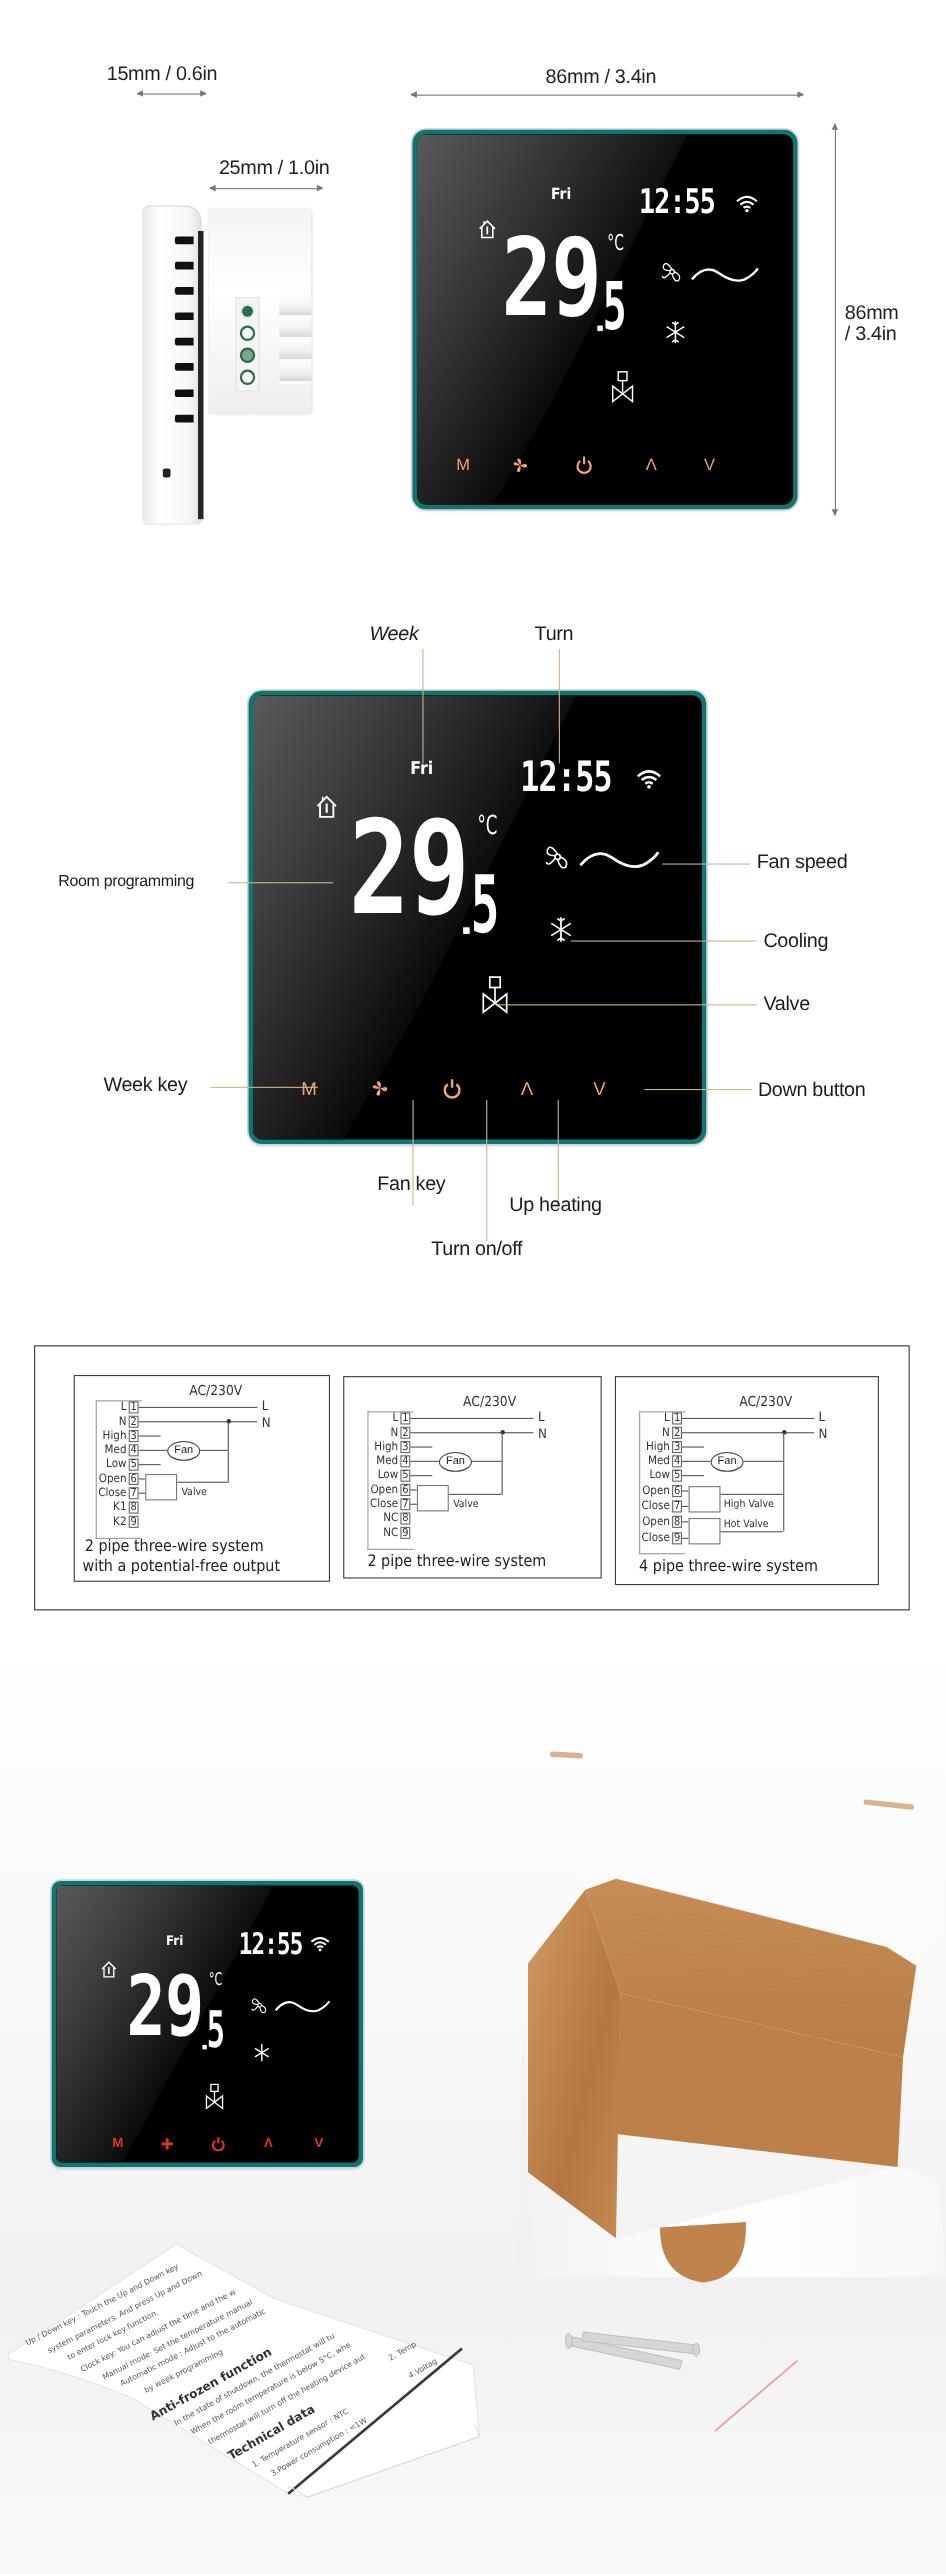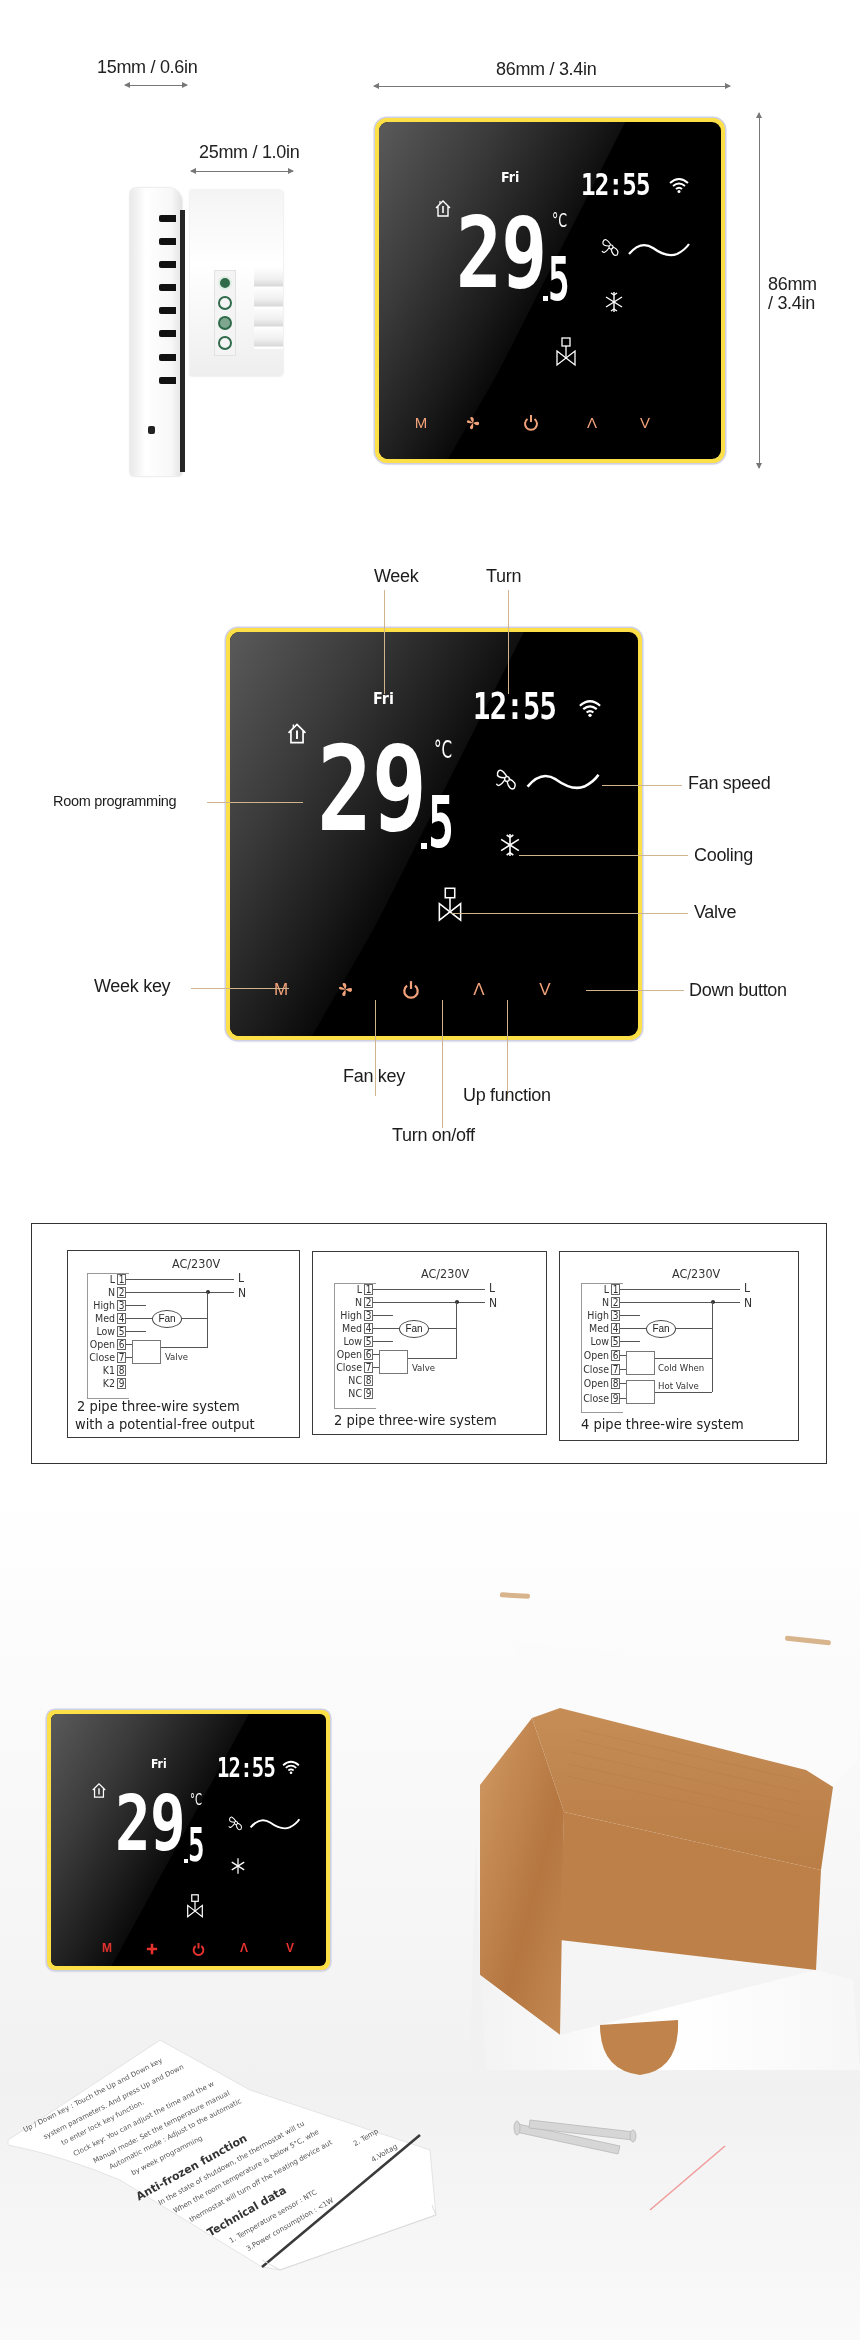--- a/index.html
+++ b/index.html
@@ -14,21 +14,21 @@
   .arrow-l, .arrow-r, .arrow-t, .arrow-b { position: absolute; width: 0; height: 0; }
   .arrow-l { left: -1px; top: -3px; border-top: 3.5px solid transparent; border-bottom: 3.5px solid transparent; border-right: 6px solid #777; }
   .arrow-r { right: -1px; top: -3px; border-top: 3.5px solid transparent; border-bottom: 3.5px solid transparent; border-left: 6px solid #777; }
   .arrow-t { top: -1px; left: -3px; border-left: 3.5px solid transparent; border-right: 3.5px solid transparent; border-bottom: 6px solid #777; }
   .arrow-b { bottom: -1px; left: -3px; border-left: 3.5px solid transparent; border-right: 3.5px solid transparent; border-top: 6px solid #777; }
 
   
   .panel {
     position: absolute;
     border-radius: 12px;
-    background: #fde047;
+    background: #0f766e;
     box-shadow: 0 0 0 1.5px #cfd0e6, 0 1px 3px rgba(0,0,0,0.15);
   }
   .screen {
     position: absolute; left: 4px; top: 4px; right: 4px; bottom: 4px;
     border-radius: 9px;
     background: #000;
     overflow: hidden;
   }
   .glare {
     position: absolute; left: 0; top: 0; width: 100%; height: 100%;
@@ -248,21 +248,21 @@
       </svg>
       <svg class="abs" style="left:172px;top:348px;" width="18" height="19" viewBox="0 0 16 17">
         <path d="M4.5 5 A6 6 0 1 0 11.5 5" stroke="#f2a27a" stroke-width="2" fill="none"></path>
         <path d="M8 1 V8" stroke="#f2a27a" stroke-width="2"></path>
       </svg>
       <div class="key" style="left:239px;top:348px;width:20px;font-size:17px;color:#f2a27a;">Λ</div>
       <div class="key" style="left:305px;top:348px;width:20px;font-size:17px;color:#f2a27a;">V</div>
     </div>
   </div>
 
-  <div class="abs ann-text" style="left:374px;top:566px;">Week</div>
+  <div class="abs ann-text" style="left:336px;top:566px;font-style:italic;">Week</div>
   <div class="lead-v" style="left:384px;top:590px;height:104px;"></div>
   <div class="abs ann-text" style="left:486px;top:566px;">Turn</div>
   <div class="lead-v" style="left:508px;top:590px;height:104px;"></div>
 
   <div class="abs ann-text ann-small" style="left:53px;top:793px;">Room programming</div>
   <div class="lead-h" style="left:207px;top:802px;width:96px;"></div>
   <div class="abs ann-text" style="left:94px;top:976px;">Week key</div>
   <div class="lead-h" style="left:191px;top:988px;width:98px;"></div>
 
   <div class="abs ann-text" style="left:688px;top:773px;">Fan speed</div>
@@ -272,21 +272,21 @@
   <div class="abs ann-text" style="left:694px;top:902px;">Valve</div>
   <div class="lead-h" style="left:451px;top:913px;width:237px;"></div>
   <div class="abs ann-text" style="left:689px;top:980px;">Down button</div>
   <div class="lead-h" style="left:586px;top:990px;width:98px;"></div>
 
   <div class="lead-v" style="left:375px;top:1000px;height:96px;"></div>
   <div class="abs ann-text" style="left:343px;top:1066px;">Fan key</div>
   <div class="lead-v" style="left:442px;top:1000px;height:128px;"></div>
   <div class="abs ann-text" style="left:392px;top:1125px;">Turn on/off</div>
   <div class="lead-v" style="left:507px;top:1000px;height:98px;"></div>
-  <div class="abs ann-text" style="left:463px;top:1085px;">Up function</div>
+  <div class="abs ann-text" style="left:463px;top:1085px;">Up heating</div>
 </section>
 
 <section>
   <div class="abs" style="left:31px;top:1223px;width:796px;height:241px;border:1.5px solid #333;"></div>
 
   <div class="wbox" style="left:67px;top:1250px;width:233px;height:188px;">
     <div class="wtext" style="left:104px;top:5px;font-size:12.5px;">AC/230V</div>
     <div class="abs" style="left:19px;top:22px;width:42px;height:126px;border:1px solid #999;border-right:none;"></div>
 
     <div class="wtext term-label" style="left:9px;top:22px;">L</div>
@@ -398,21 +398,21 @@
     <div class="wline" style="left:60px;top:63px;width:20px;height:1px;"></div>
     <div class="wline" style="left:60px;top:76px;width:26px;height:1px;"></div>
     <div class="wline" style="left:60px;top:89px;width:20px;height:1px;"></div>
     <div class="fan-ellipse" style="left:86px;top:68px;width:30px;height:18px;line-height:16px;">Fan</div>
     <div class="wline" style="left:116px;top:76px;width:36px;height:1px;"></div>
 
     <div class="wline" style="left:60px;top:103px;width:6px;height:1px;"></div>
     <div class="wline" style="left:60px;top:117px;width:6px;height:1px;"></div>
     <div class="valve-box" style="left:66px;top:99px;width:29px;height:24px;"></div>
     <div class="wline" style="left:95px;top:106px;width:57px;height:1px;"></div>
-    <div class="wtext" style="left:98px;top:110px;font-size:9.5px;">Cold When</div>
+    <div class="wtext" style="left:98px;top:110px;font-size:9.5px;">High Valve</div>
 
     <div class="wline" style="left:60px;top:131px;width:6px;height:1px;"></div>
     <div class="wline" style="left:60px;top:146px;width:6px;height:1px;"></div>
     <div class="valve-box" style="left:66px;top:128px;width:29px;height:24px;"></div>
     <div class="wline" style="left:95px;top:140px;width:57px;height:1px;"></div>
     <div class="wtext" style="left:98px;top:128px;font-size:9.5px;">Hot Valve</div>
     <div class="wtext caption" style="left:21px;top:164px;">4 pipe three-wire system</div>
   </div>
 </section>
 

